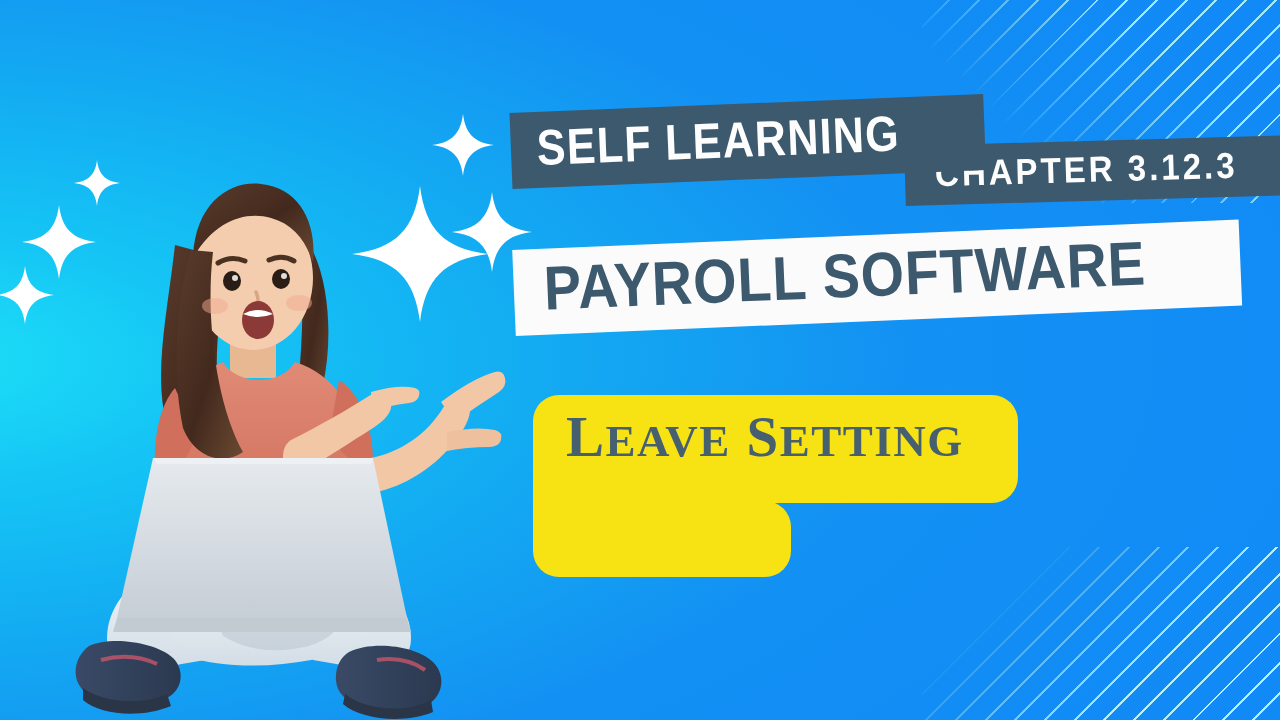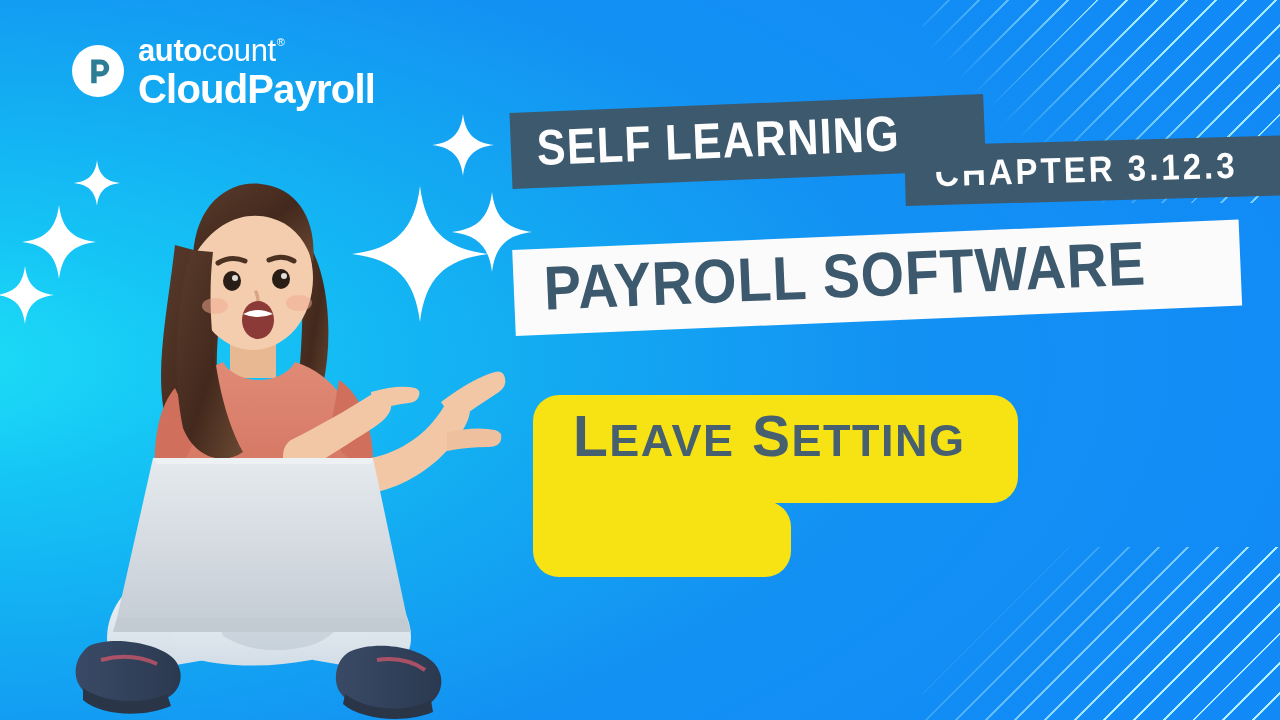--- a/index.html
+++ b/index.html
@@ -115,23 +115,23 @@
     width:485px;height:108px;background:#f7e214;
     border-radius:26px 26px 26px 0;
     position:relative;
   }
   .yellow-bot{
     width:258px;height:76px;background:#f7e214;
     border-radius:0 26px 26px 26px;
     margin-top:-2px;position:relative;
   }
   .yellow-text{
-    position:absolute;left:40px;top:14px;
+    position:absolute;left:33px;top:14px;
     color:#47606f;line-height:.98;
-    font-family:Liberation Sans, sans-serif;
+    font-family:Liberation Serif, serif;
     font-weight:700;
     z-index:2;
   }
   .yellow-line{display:block;letter-spacing:1.5px;}
   .sc{font-size:57px;}
   .sc .cap{font-size:57px;}
   .sc .sm{font-size:45px;}
 </style>
 </head>
 <body>
@@ -165,35 +165,20 @@
     <svg viewBox="0 0 100 100">
         <path d="M50 0 C54 32 68 46 100 50 C68 54 54 68 50 100 C46 68 32 54 0 50 C32 46 46 32 50 0 Z" fill="#ffffff"></path>
       </svg>
   </div>
   <div class="spark" style="left:452px;top:192px;width:80px;height:80px;">
     <svg viewBox="0 0 100 100">
         <path d="M50 0 C54 32 68 46 100 50 C68 54 54 68 50 100 C46 68 32 54 0 50 C32 46 46 32 50 0 Z" fill="#ffffff"></path>
       </svg>
   </div>
 
-  <div class="logo">
-    <div class="logo-mark">
-      <svg viewBox="0 0 100 100">
-        <path d="M30 16 h28 a25 25 0 0 1 0 50 h-12 v20 h-16 z M46 31 v20 h11 a10 10 0 0 0 0 -20 z" fill="#2e7d96"></path>
-      </svg>
-    </div>
-    <div class="logo-text">
-      <div class="logo-top">
-        <span>auto</span>
-          <span class="thin">count</span>
-          <span class="reg">®</span>
-      </div>
-      <div class="logo-bottom">CloudPayroll</div>
-    </div>
-  </div>
 
   <div class="person">
     <svg viewBox="0 0 480 580" xmlns="http://www.w3.org/2000/svg">
       <defs>
         <linearGradient id="hairG" x1="0" y1="0" x2="1" y2="1">
           <stop offset="0%" stop-color="#5a3c2c"></stop>
             <stop offset="55%" stop-color="#43291d"></stop>
             <stop offset="100%" stop-color="#6b4a33"></stop>
         </linearGradient>
         <linearGradient id="shirtG" x1="0" y1="0" x2="0" y2="1">

